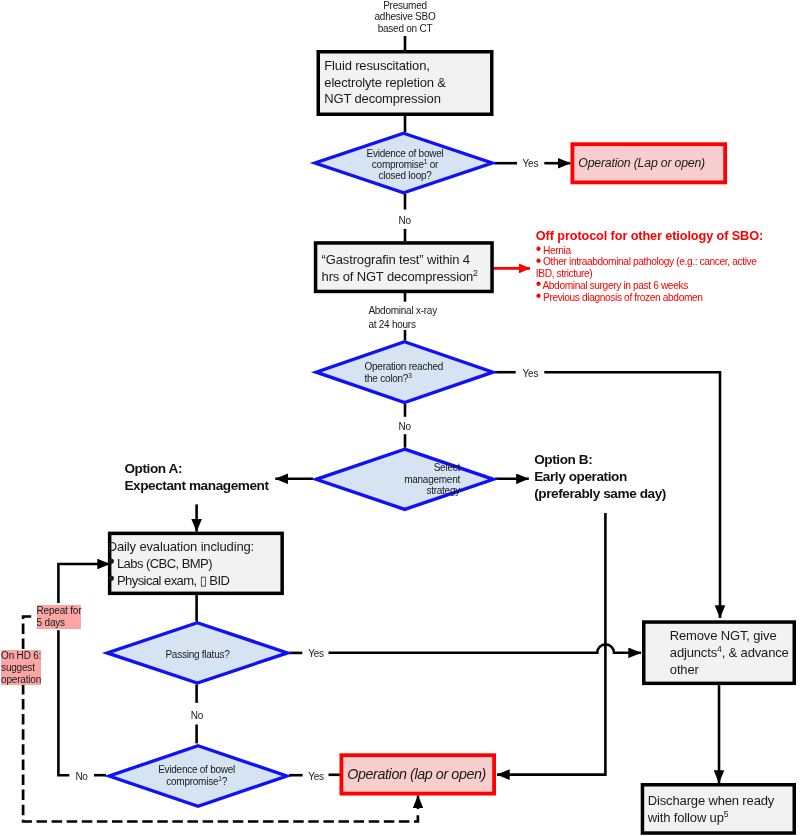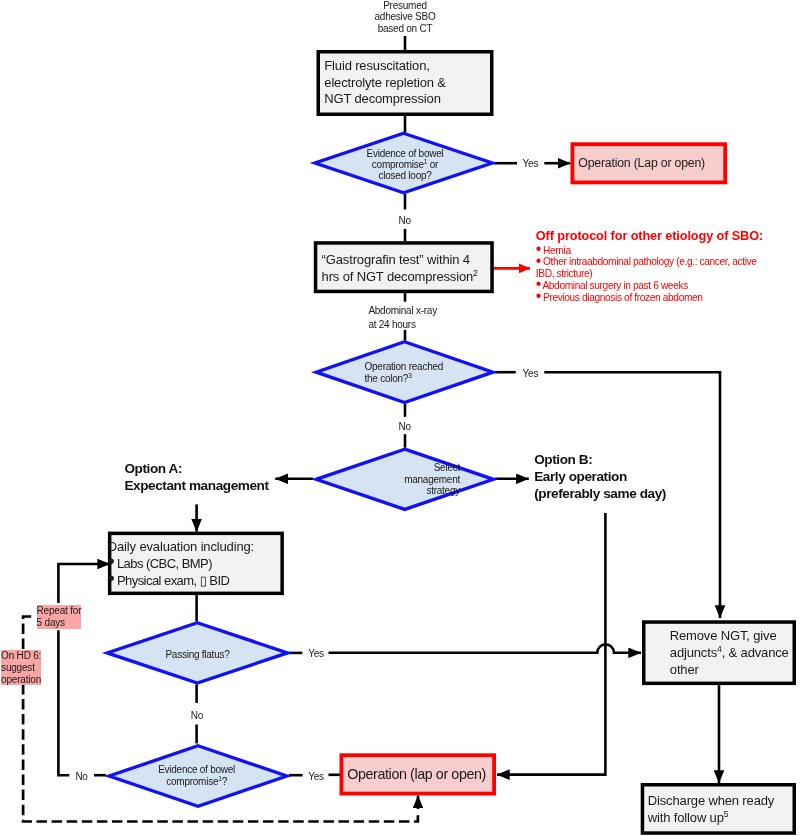--- a/index.html
+++ b/index.html
@@ -3,21 +3,21 @@
 <meta charset="utf-8">
 <title>SBO Algorithm</title>
 <style>
   html,body{margin:0;padding:0;background:#ffffff;}
   body{width:800px;height:836px;overflow:hidden;font-family:"Liberation Sans",sans-serif;
        -webkit-font-smoothing:antialiased;}
   #canvas{position:relative;width:800px;height:836px;background:#fff;}
   svg#wires{position:absolute;left:0;top:0;width:800px;height:836px;}
   .node{position:absolute;box-sizing:border-box;display:flex;flex-direction:column;justify-content:center;}
   .proc{background:transparent;border:3.5px solid transparent;}
-  .proc-red{background:transparent;border:3.8px solid transparent;}
+  .proc-red{background:transparent;border:3.8px solid transparent;font-style:italic;}
   .ptxt{font-size:13px;color:#1a1a1a;line-height:16.9px;padding:0 2px 0 4.8px;white-space:nowrap;letter-spacing:-0.15px;}
   .dtxt{position:absolute;font-size:10px;color:#1a1a1a;line-height:11.3px;text-align:center;white-space:nowrap;letter-spacing:-0.25px;}
   .edge-lbl{position:absolute;font-size:10px;color:#1a1a1a;line-height:13.2px;white-space:nowrap;letter-spacing:-0.25px;}
   .opt{position:absolute;font-weight:bold;font-size:13.6px;color:#111;line-height:17.1px;white-space:nowrap;letter-spacing:-0.42px;}
   .note{position:absolute;background:#fca5a5;font-size:10px;color:#1a1a1a;line-height:11.75px;white-space:nowrap;letter-spacing:-0.2px;}
   .redblk{position:absolute;color:#fe0000;}
   .redhead{font-weight:bold;font-size:12.7px;line-height:15.8px;white-space:nowrap;letter-spacing:-0.1px;}
   .redli{font-size:10.2px;line-height:11.8px;white-space:nowrap;letter-spacing:-0.38px;}
   sup{font-size:.66em;vertical-align:super;line-height:0;}
   .op-top{font-size:12.3px;letter-spacing:-0.2px;}

